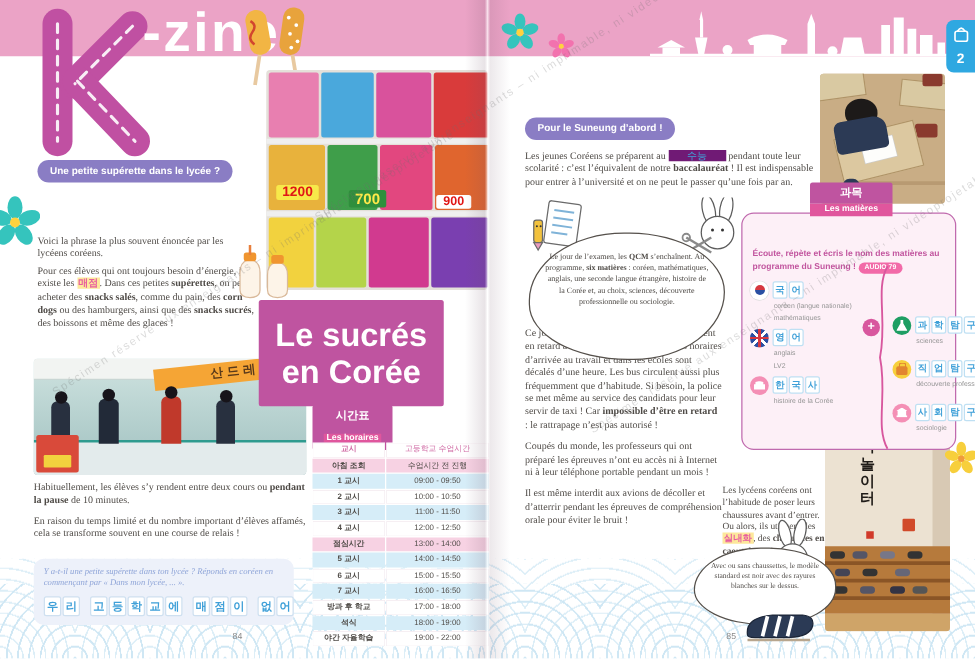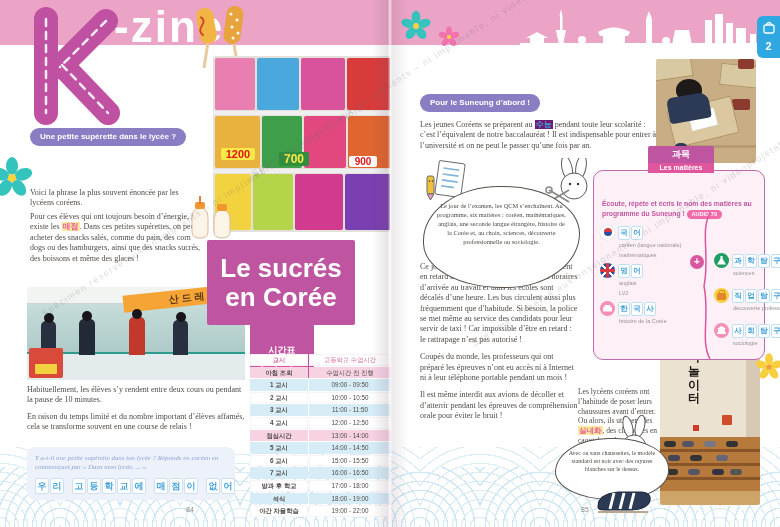--- a/index.html
+++ b/index.html
@@ -31,28 +31,28 @@
 
   
   .pill{display:inline-block;background:#8a7dc4;color:#fff;font-family:"Liberation Sans",sans-serif;
         font-weight:bold;font-size:8px;line-height:10px;padding:4px 10px;border-radius:10px;z-index:4;}
   .title-box{left:207px;top:240px;width:148px;height:85px;background:#bf54a0;border-radius:2px;z-index:4;
         color:#fff;text-align:center;font-family:"Liberation Sans",sans-serif;font-weight:bold;
         font-size:26px;line-height:1.1;padding-top:14px;box-sizing:border-box;}
   .quote{left:34px;top:151px;width:170px;text-align:center;color:#cf639c;font-weight:bold;
          font-size:10.5px;line-height:1.25;z-index:3;}
   .para{font-size:8px;line-height:1.3;z-index:3;}
-  .b{font-weight:normal;}
+  .b{font-weight:bold;}
   .ko-pink{color:#e75d9f;background:#fde89b;font-weight:bold;padding:0 1px;}
-  .ko-blue{color:#3fa8dc;background:#701a75;font-weight:bold;padding:0 1px;}
+  .ko-blue{color:#3fa8dc;background:#701a75;font-weight:normal;padding:0 15px;}
 
   
   .sched-title{left:250px;top:324px;width:64px;background:#bf54a0;z-index:4;text-align:center;
         border-radius:2px;padding:2px 0 3px;}
-  .sched-title .ko{color:#fff;font-weight:bold;font-size:9px;font-family:"Liberation Sans",sans-serif;margin-top:18px;}
+  .sched-title .ko{color:#fff;font-weight:bold;font-size:9px;font-family:"Liberation Sans",sans-serif;}
   .sched-title .fr{color:#fff;font-weight:bold;font-size:7px;font-family:"Liberation Sans",sans-serif;background:#e0569d;margin-top:1px;padding:0 2px;display:inline-block;}
   .sched{left:250px;top:354px;width:141px;z-index:4;}
   .srow{display:flex;gap:1px;margin-bottom:1px;height:11.6px;}
   .srow .cell{font-family:"Liberation Sans",sans-serif;font-size:6.3px;line-height:11.6px;text-align:center;color:#4f4b47;}
   .srow .c1{width:58px;font-weight:bold;}
   .srow .c2{flex:1;}
   .srow.head .cell{background:#fff;color:#d06aa4;box-shadow:inset 0 0 0 .5px #f3e4ec;}
   .srow.rose .cell{background:#f7d2e3;}
   .srow.blue .cell{background:#d6edf8;}
   .srow.plain .cell{background:#fff;box-shadow:inset 0 0 0 .5px #f3eaf0;}

